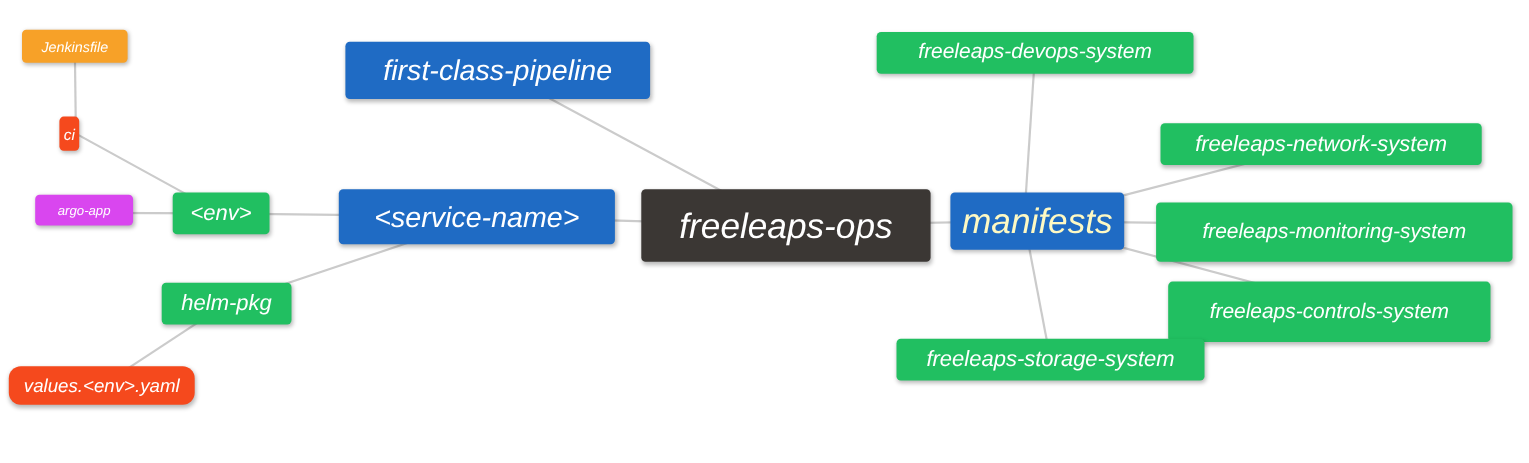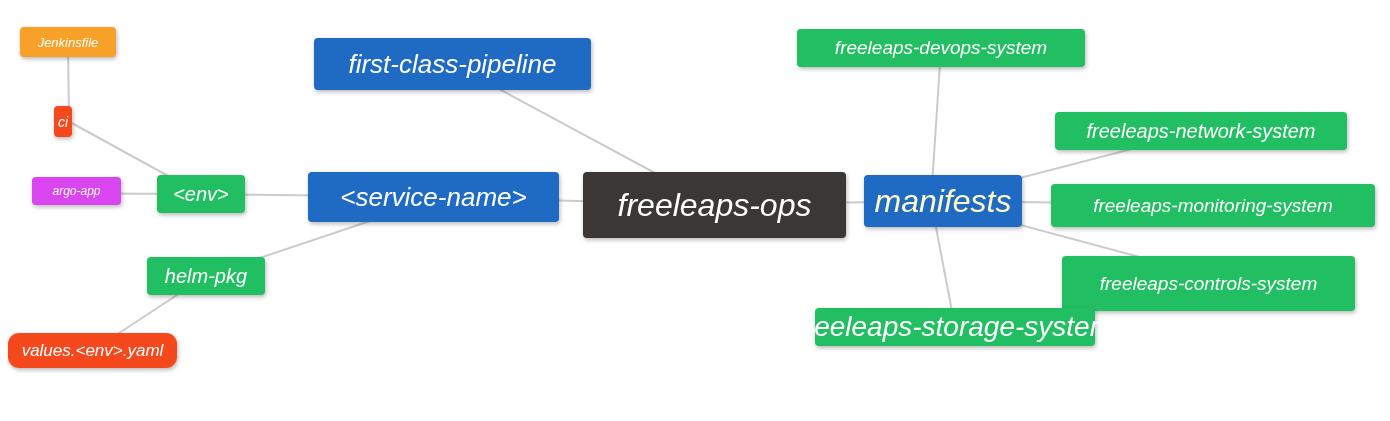--- a/index.html
+++ b/index.html
@@ -65,16 +65,16 @@
     <div class="node" style="left: 32px; top: 177px; width: 89px; height: 28px; font-size: 12px; background: #d946ef; color: rgb(255, 255, 255);">argo-app</div>
     <div class="node" style="left: 157px; top: 175px; width: 88px; height: 38px; font-size: 20px; background: rgb(33, 191, 97); color: rgb(255, 255, 255);">&lt;env&gt;</div>
     <div class="node" style="left: 147px; top: 257px; width: 118px; height: 38px; font-size: 20px; background: rgb(33, 191, 97); color: rgb(255, 255, 255);">helm-pkg</div>
     <div class="node" style="left: 8px; top: 333px; width: 169px; height: 35px; font-size: 17px; background: rgb(245, 73, 29); color: rgb(255, 255, 255); border-radius: 11px;">values.&lt;env&gt;.yaml</div>
     <div class="node" style="left: 314px; top: 38px; width: 277px; height: 52px; font-size: 26px; background: rgb(31, 107, 196); color: rgb(255, 255, 255); text-align: right;">first-class-pipeline</div>
     <div class="node" style="left: 308px; top: 172px; width: 251px; height: 50px; font-size: 26px; background: rgb(31, 107, 196); color: rgb(255, 255, 255);">&lt;service-name&gt;</div>
     <div class="node" style="left: 583px; top: 172px; width: 263px; height: 66px; font-size: 32px; background: rgb(59, 55, 52); color: rgb(255, 255, 255);">freeleaps-ops</div>
     <div class="node" style="left: 852px; top: 175px; width: 158px; height: 52px; font-size: 32px; background: rgb(31, 107, 196); color: #fef9c3; margin-left: 12px;">manifests</div>
     <div class="node" style="left: 797px; top: 29px; width: 288px; height: 38px; font-size: 19px; background: rgb(33, 191, 97); color: rgb(255, 255, 255);">freeleaps-devops-system</div>
     <div class="node" style="left: 1055px; top: 112px; width: 292px; height: 38px; font-size: 20px; background: rgb(33, 191, 97); color: rgb(255, 255, 255);">freeleaps-network-system</div>
-    <div class="node" style="left: 1051px; top: 184px; width: 324px; height: 43px; font-size: 19px; background: rgb(33, 191, 97); color: rgb(255, 255, 255); text-align: right;">freeleaps-monitoring-system</div>
+    <div class="node" style="left: 1051px; top: 184px; width: 324px; height: 54px; font-size: 19px; background: rgb(33, 191, 97); color: rgb(255, 255, 255); text-align: right;">freeleaps-monitoring-system</div>
     <div class="node" style="left: 1062px; top: 256px; width: 293px; height: 55px; font-size: 19px; background: rgb(33, 191, 97); color: rgb(255, 255, 255);">freeleaps-controls-system</div>
-    <div class="node" style="left: 815px; top: 308px; width: 280px; height: 38px; font-size: 28px; background: rgb(33, 191, 97); color: rgb(255, 255, 255);">freeleaps-storage-system</div>
+    <div class="node" style="left: 815px; top: 308px; width: 280px; height: 38px; font-size: 20px; background: rgb(33, 191, 97); color: rgb(255, 255, 255);">freeleaps-storage-system</div>
   </div>
 
 </body></html>

